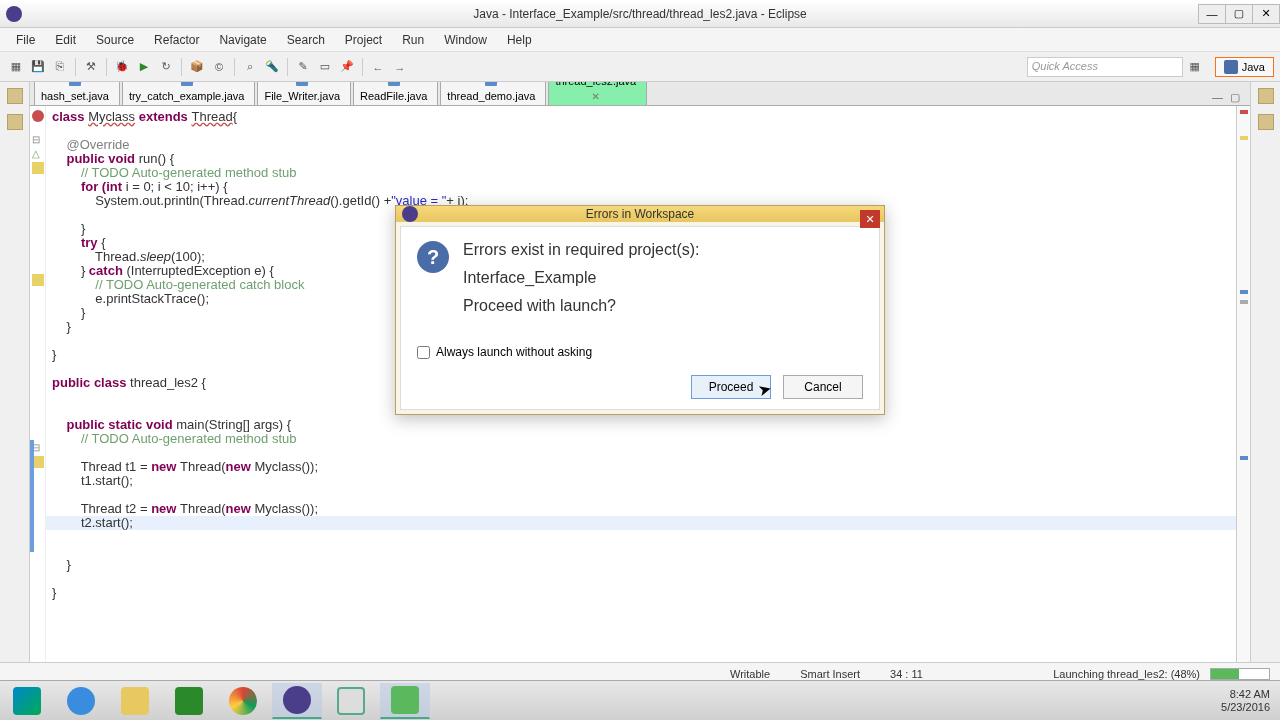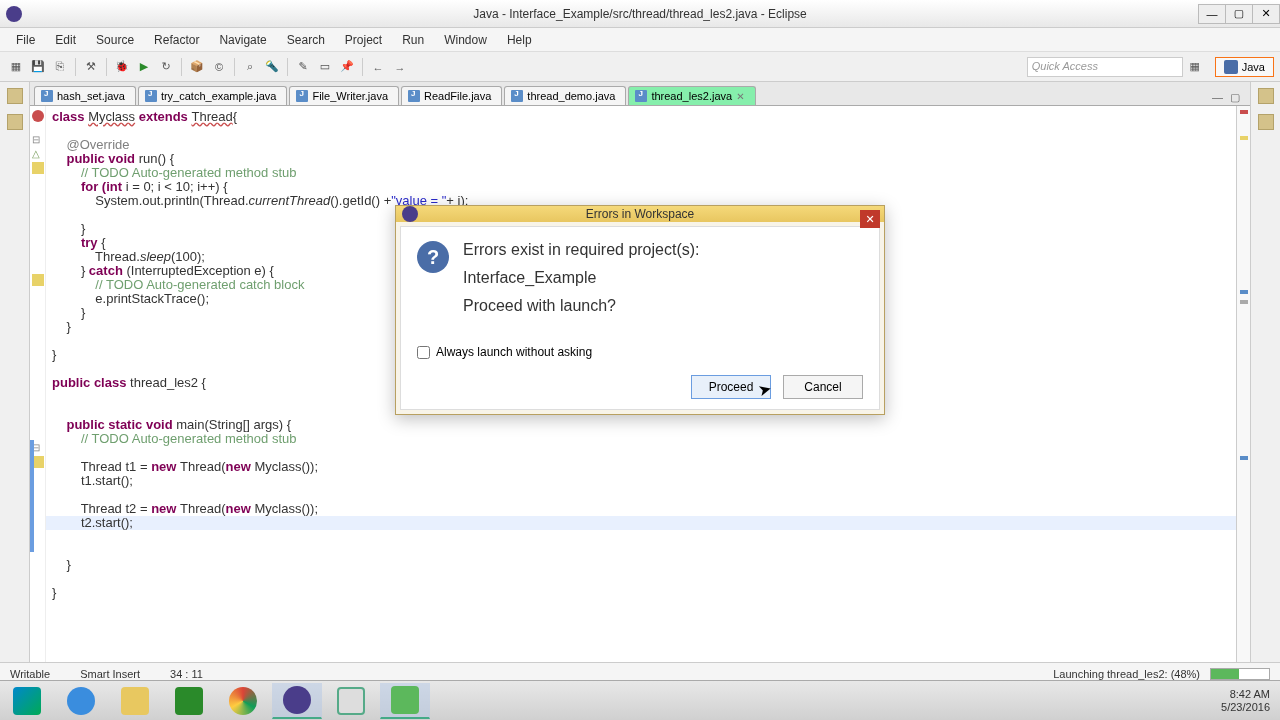--- a/index.html
+++ b/index.html
@@ -26,21 +26,21 @@
 
 
 .workspace { display: flex; height: 580px; }
 .left-gutter { width: 30px; background: #f0f0f0; border-right: 1px solid #ccc; display: flex; flex-direction: column; align-items: center; padding-top: 6px; gap: 10px; }
 .left-gutter .ic { width: 16px; height: 16px; background: #d4c28a; border: 1px solid #b4a26a; }
 
 .editor-area { flex: 1; background: #fff; display: flex; flex-direction: column; position: relative; }
 
 
 .tabs { height: 24px; display: flex; align-items: flex-end; border-bottom: 1px solid #aaa; background: #e8e8e8; padding-left: 4px; overflow: hidden; }
-.tab { padding: 3px 10px 3px 6px; font-size: 11px; background: #f5f5f5; border: 1px solid #aaa; border-bottom: none; margin-right: 2px; display: flex; align-items: center; gap: 4px; cursor: pointer; border-radius: 3px 3px 0 0; }
+.tab { padding: 3px 10px 3px 6px; font-size: 11px; background: #f5f5f5; border: 1px solid #aaa; border-bottom: none; margin-right: 2px; display: flex; align-items: center; gap: 4px; cursor: pointer; border-radius: 3px 3px 0 0; flex-direction: column; }
 .tab.active { background: #86efac; }
 .tab .ficon { width: 12px; height: 12px; background: #5a8dc8; border-radius: 1px; position: relative; }
 .tab .ficon::after { content: "J"; position: absolute; font-size: 8px; color: #fff; left: 3px; top: -1px; font-weight: bold; }
 .tab .close-x { font-size: 10px; color: #777; cursor: pointer; }
 .tabs-right { margin-left: auto; display: flex; gap: 4px; padding-right: 6px; align-items: center; }
 .tabs-right .ti { width: 14px; height: 14px; font-size: 11px; color: #666; cursor: pointer; }
 
 
 .code-wrap { flex: 1; display: flex; overflow: hidden; position: relative; }
 .code-ruler { width: 16px; background: #fff; border-right: 1px solid #eee; position: relative; }
@@ -246,21 +246,21 @@
     </div>
   </div>
 
   <div class="right-gutter">
     <div class="ic"></div>
     <div class="ic"></div>
   </div>
 </div>
 
 <div class="statusbar">
-  <div class="seg" style="">Writable</div>
+  <div class="seg" style="margin-left:720px">Writable</div>
   <div class="seg">Smart Insert</div>
   <div class="seg">34 : 11</div>
   <div class="right">
     <div class="seg">Launching thread_les2: (48%)</div>
     <div class="prog">
         <div class="fill"></div>
       </div>
   </div>
 </div>
 

